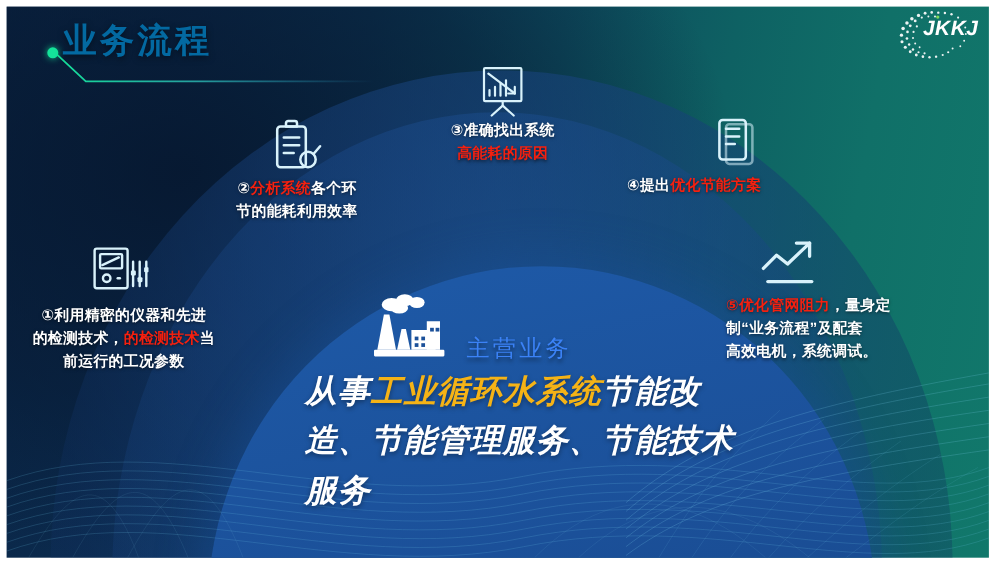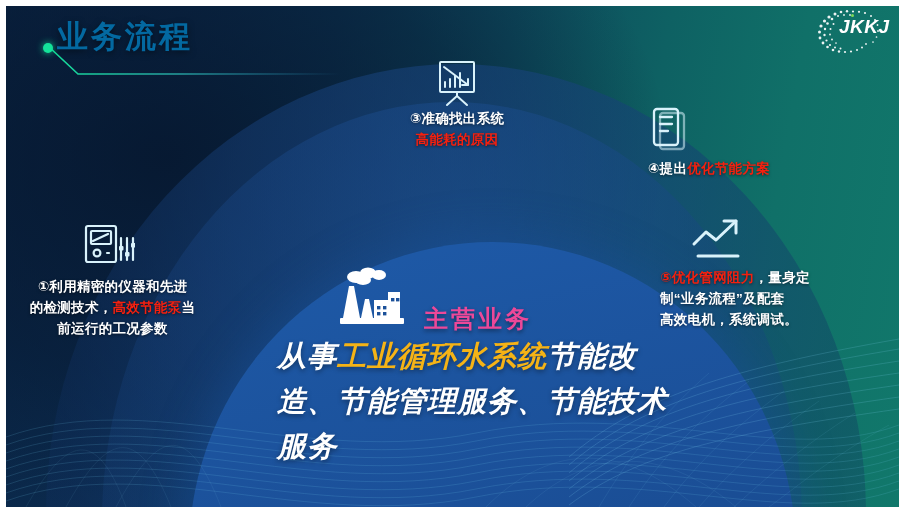--- a/index.html
+++ b/index.html
@@ -95,29 +95,29 @@
     font-size:13.5px;line-height:21px;color:#ffffff;font-weight:bold;
     text-shadow:0 1px 3px rgba(0,0,0,.55);
     letter-spacing:.3px;
   }
   .hl-red{color:#f5200f;}
 
   .step-1{left:5px;top:222px;width:215px;text-align:center;}
   .step-1 .icon{margin:0 0 6px 78px;}
   .step-2{left:175px;top:108px;width:190px;text-align:center;}
   .step-3{left:362px;top:60px;width:190px;text-align:center;}
-  .step-4{left:570px;top:106px;width:200px;text-align:right;}
+  .step-4{left:570px;top:106px;width:200px;text-align:left;}
   .step-5{left:660px;top:218px;width:212px;text-align:left;}
   .step-5 .icon{margin:0 0 5px 30px;}
 
   
   .biz-icon{position:absolute;left:330px;top:266px;}
   .biz-label{
     position:absolute;left:424px;top:303px;
-    font-size:24px;font-weight:bold;color:#ec4899;
+    font-size:21px;font-weight:normal;color:#3b82f6;
     letter-spacing:3px;
     text-shadow:0 2px 4px rgba(0,0,0,.45);
     white-space:nowrap;
   }
   .biz-text{
     position:absolute;left:277px;top:334px;width:400px;
     font-size:29px;line-height:45px;font-weight:bold;color:#ffffff;
     letter-spacing:1px;
     text-shadow:0 2px 5px rgba(0,0,0,.4);
     font-style:italic;
@@ -252,25 +252,40 @@
         <path d="M38,16 v22 M44,16 v22 M50,16 v22"></path>
       </g>
       <g fill="#d9f2fb">
         <rect x="36" y="24" width="4.5" height="4.5" rx="1"></rect>
         <rect x="42" y="30" width="4.5" height="4.5" rx="1"></rect>
         <rect x="48" y="21" width="4.5" height="4.5" rx="1"></rect>
       </g>
     </svg>
     <div class="txt">
       <span>①</span><span>利用精密的仪器和先进</span><br>
-      <span>的检测技术，</span><span class="hl-red">高效节能泵</span><span>当</span><br>
+      <span>的检测技术，</span><span class="hl-red">的检测技术</span><span>当</span><br>
       <span>前运行的工况参数</span>
     </div>
   </div>
 
+  <div class="step step-2">
+    <svg class="icon" width="50" height="52" viewBox="0 0 50 52">
+      <g fill="none" stroke="#d9f2fb" stroke-width="2.3" stroke-linecap="round" stroke-linejoin="round">
+        <path d="M10,7 h20 a3,3 0 0 1 3,3 v31 a3,3 0 0 1 -3,3 h-20 a3,3 0 0 1 -3,-3 v-31 a3,3 0 0 1 3,-3 z"></path>
+        <path d="M15,7 v-3 a2,2 0 0 1 2,-2 h6 a2,2 0 0 1 2,2 v3 z"></path>
+        <path d="M13,17 h14 M13,24 h14 M13,31 h9"></path>
+        <circle cx="35" cy="37" r="7"></circle>
+        <path d="M40,32 L46,25"></path>
+      </g>
+    </svg>
+    <div class="txt">
+      <span>②</span><span class="hl-red">分析系统</span><span>各个环</span><br>
+      <span>节的能耗利用效率</span>
+    </div>
+  </div>
 
   <div class="step step-3">
     <svg class="icon" width="50" height="48" viewBox="0 0 50 48">
       <g fill="none" stroke="#d9f2fb" stroke-width="2" stroke-linecap="round" stroke-linejoin="round">
         <rect x="8" y="2" width="34" height="30" rx="1"></rect>
         <path d="M13,27 v-5 M18,27 v-8 M23,27 v-11 M28,27 v-14"></path>
         <path d="M12,7 L36,25"></path>
         <path d="M30,25 h6 v-6"></path>
         <path d="M25,32 v4"></path>
         <path d="M25,36 L15,45 M25,36 L35,45"></path>

